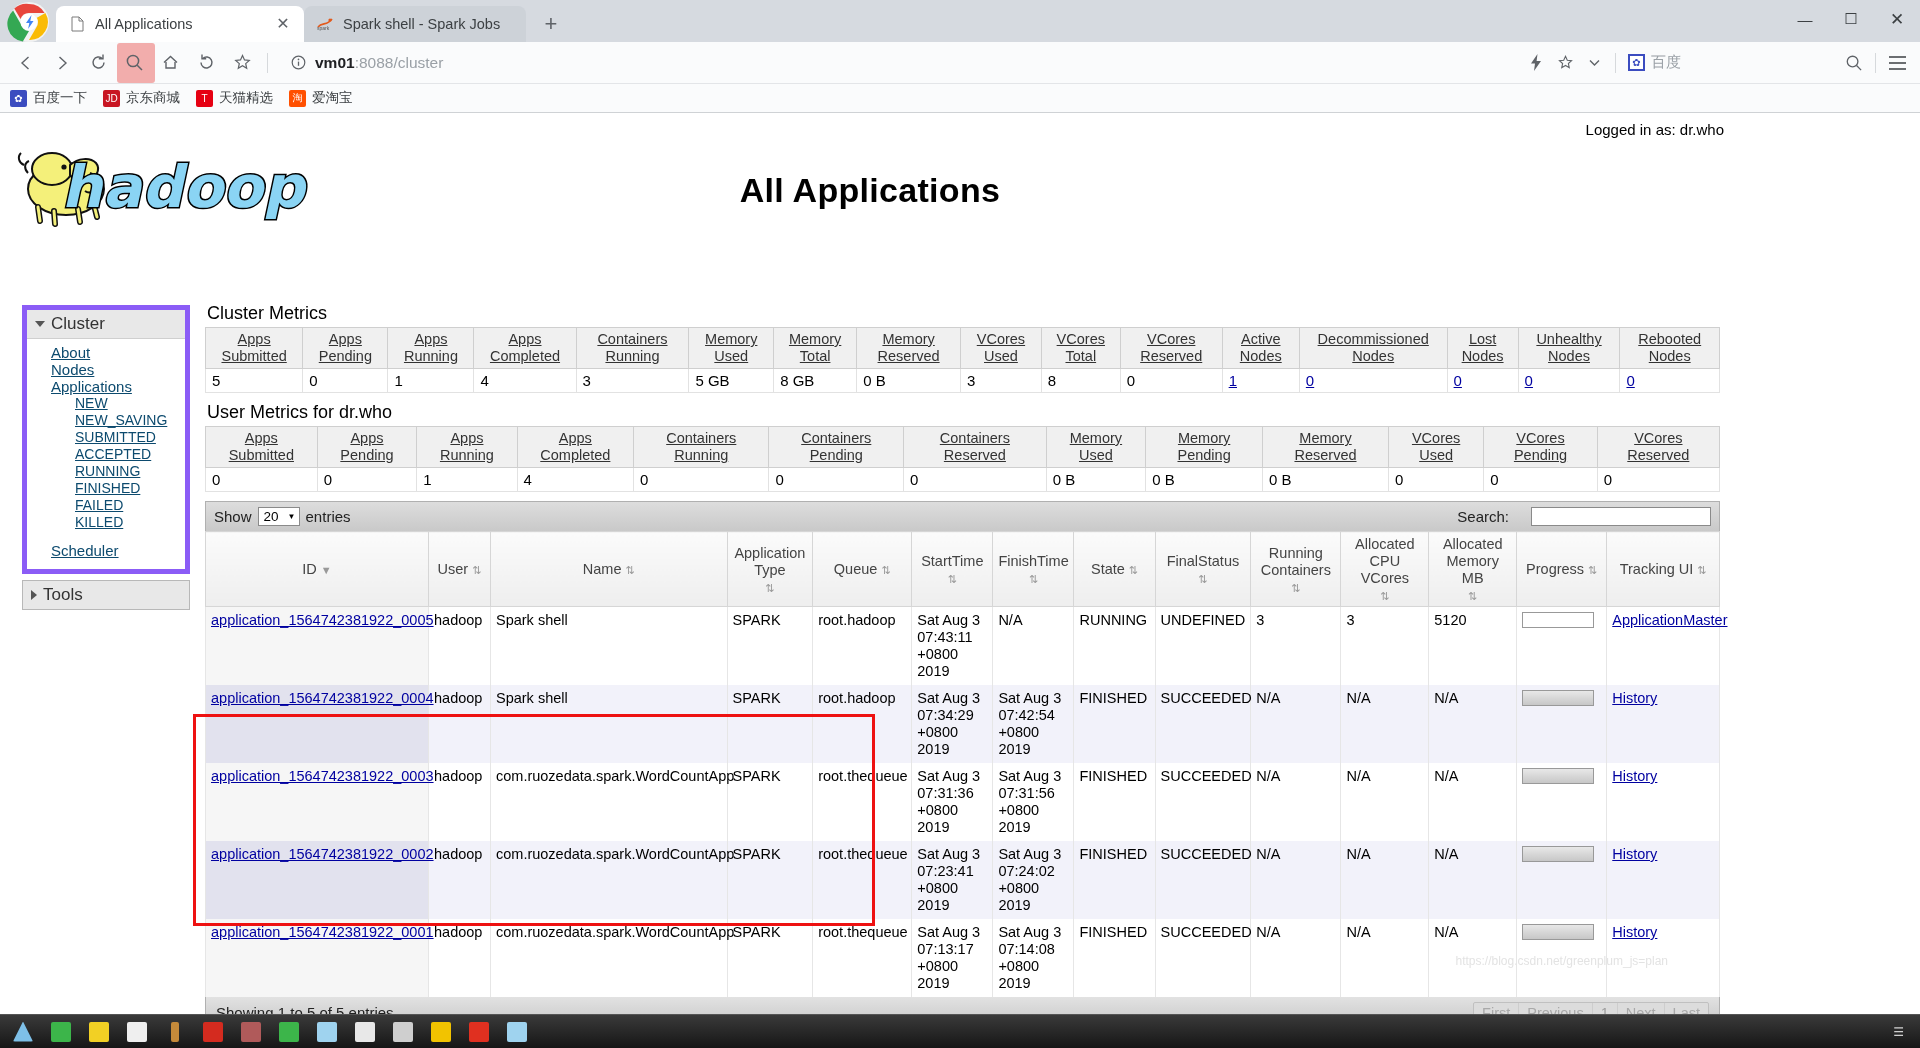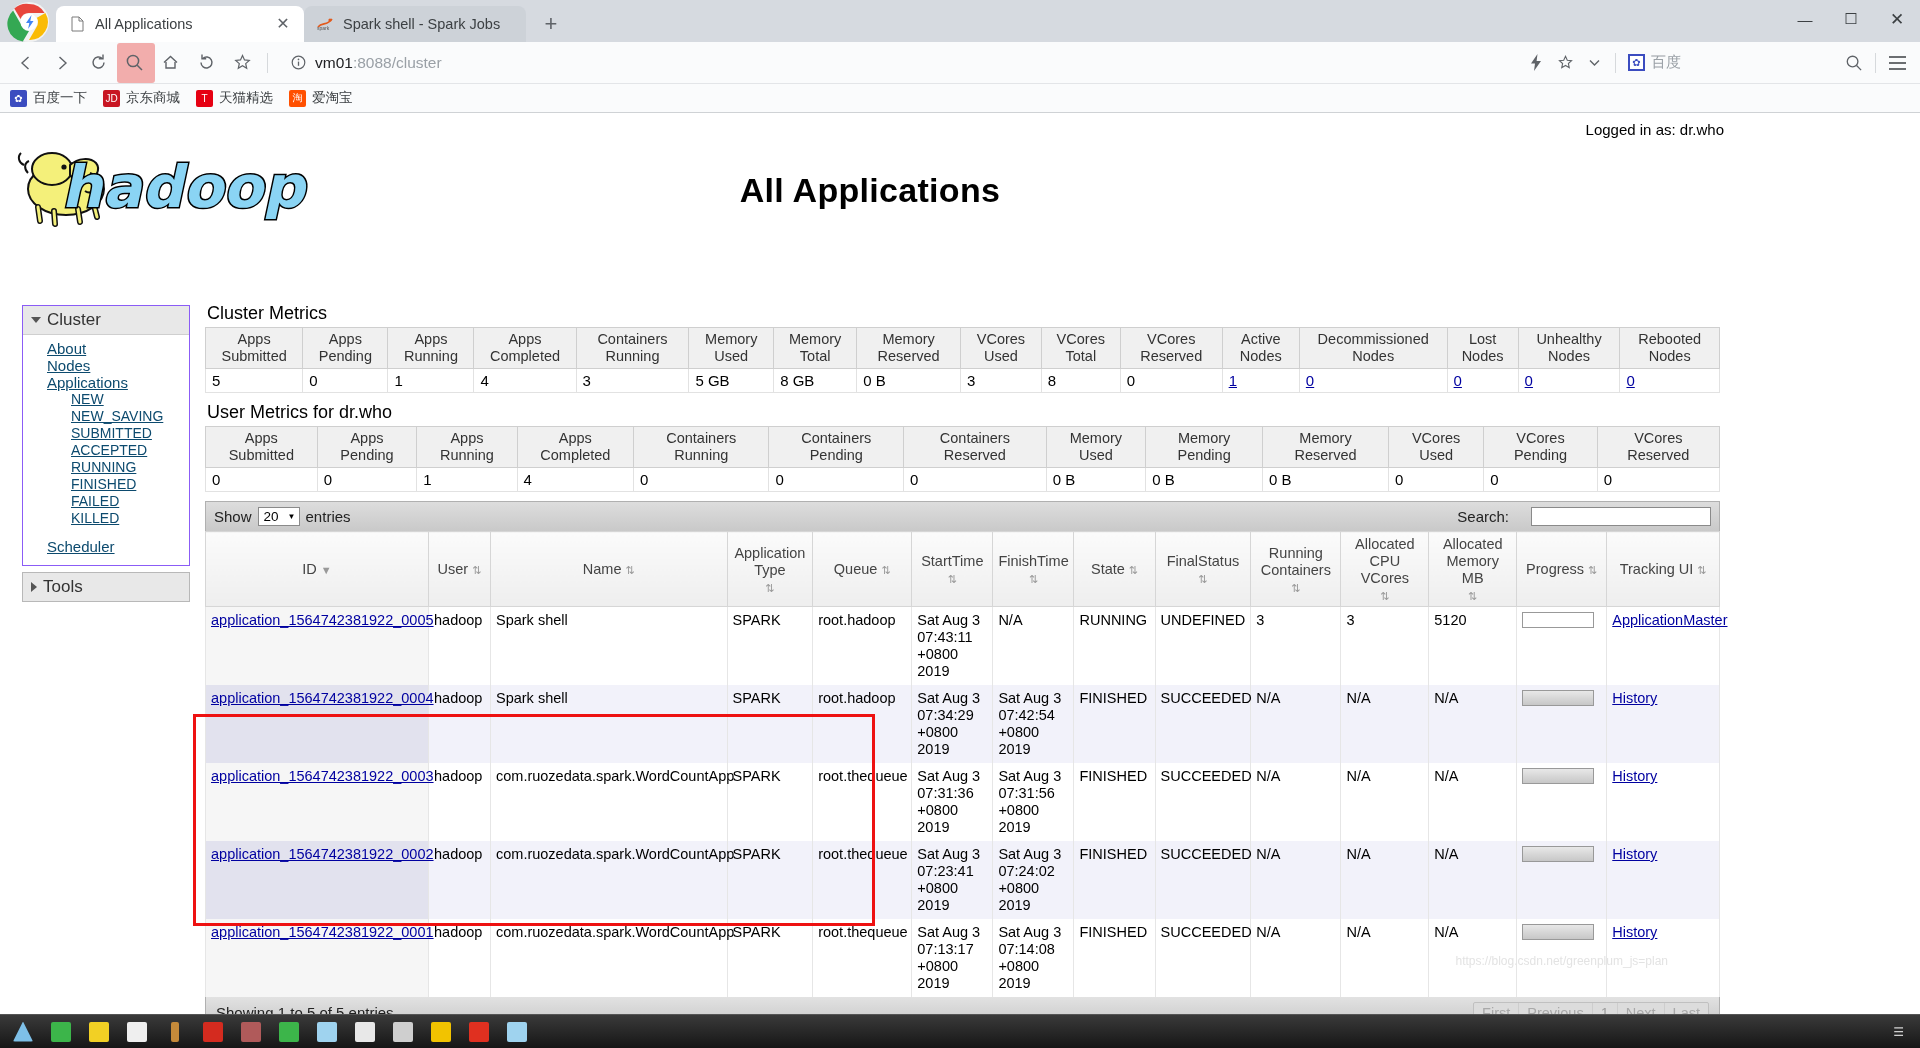--- a/index.html
+++ b/index.html
@@ -59,21 +59,21 @@
     background:rgba(235,110,105,0.55); border-radius:3px;
   }
   .search-highlight + svg { position:relative; z-index:2; }
 
   .omnibox {
     flex:1 1 auto; height:30px; margin:0 8px; display:flex; align-items:center; gap:8px;
     font-size:15.5px; padding-left:4px;
   }
   .omni-info { width:18px; height:18px; color:#5f6368; display:flex; align-items:center; justify-content:center; }
   .omni-url { color:#9aa0a6; font-size:15.5px; white-space:nowrap; }
-  .omni-url b { color:#202124; font-weight:400; }
+  .omni-url b { color:#202124; font-weight:700; }
 
   .tb-right { display:flex; align-items:center; gap:3px; }
   .tb-right .ic { width:26px; height:30px; display:flex; align-items:center; justify-content:center; color:#5f6368; font-size:15px; }
   .tb-sep { width:1px; height:20px; background:#d6d9dc; margin:0 5px; }
   .baidu-chip { display:flex; align-items:center; gap:6px; padding:0 4px; }
   .baidu-sq { width:17px; height:17px; background:#ffffff; border:2px solid #3b4cc0; display:flex; align-items:center; justify-content:center; }
   .baidu-sq span { font-size:10px; color:#3b4cc0; }
   .baidu-txt { color:#9aa0a6; font-size:15px; }
 
   .bookmarks {
@@ -91,21 +91,21 @@
 
   .hdlogo { position:absolute; left:8px; top:26px; width:300px; height:88px; }
 
   .page-title {
     position:absolute; left:0; right:0; top:58px; text-align:center;
     font-size:34px; font-weight:bold; color:#000; letter-spacing:0.3px;
   }
 
   
   .sidebar { position:absolute; left:22px; top:192px; width:168px; }
-  .panel { border:1px solid #8b5cf6; background:#fff; }
+  .panel { border:5px solid #8b5cf6; background:#fff; }
   .panel-head {
     background:#e8e8e8; padding:4px 8px; font-size:17px; color:#333;
     display:flex; align-items:center; gap:6px; border-bottom:1px solid #cfcfcf;
   }
   .caret-down { width:0;height:0;border-left:5px solid transparent;border-right:5px solid transparent;border-top:6px solid #555; }
   .caret-right { width:0;height:0;border-top:5px solid transparent;border-bottom:5px solid transparent;border-left:6px solid #555; }
   .panel-body { padding:5px 0 10px 0; }
   .nav-a { display:block; padding:0 0 0 24px; font-size:15px; color:#0c4a6e;
     text-decoration:underline; line-height:17px; white-space:nowrap; }
   .nav-a.sub { padding-left:48px; font-size:14px; }
@@ -114,21 +114,21 @@
   .tools-panel .panel-head { border-bottom:none; }
 
   
   .main { position:absolute; left:205px; top:190px; right:20px; }
 
   .sect-title { font-size:18px; color:#000; margin:0 0 3px 2px; }
 
   table.metrics { width:100%; border-collapse:collapse; }
   table.metrics th {
     background:#f0f0f0; border:1px solid #cfcfcf; font-weight:normal;
-    font-size:14.5px; color:#333; padding:3px 6px; text-align:center; line-height:17px;
+    font-size:14.5px; color:#333; padding:3px 6px; text-align:center; line-height:17px;text-decoration:underline;
   }
   table.metrics td {
     border:1px solid #e2e2e2; font-size:15px; color:#000; padding:3px 6px; text-align:left;
   }
   table.metrics td a { color:#0000a0; text-decoration:underline; }
 
   .gap { height:9px; }
 
   
   .dtwrap { margin-top:9px; position:relative; }

